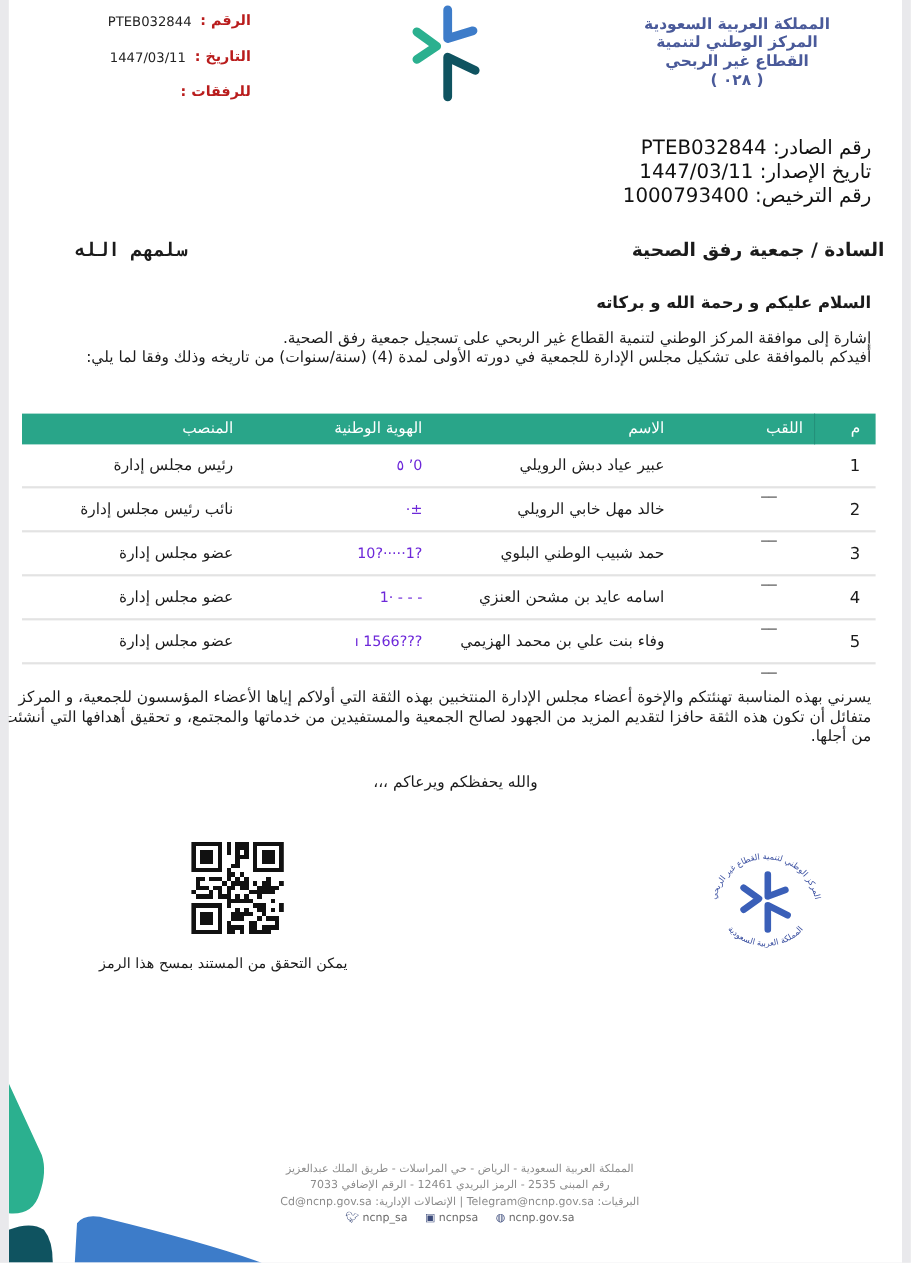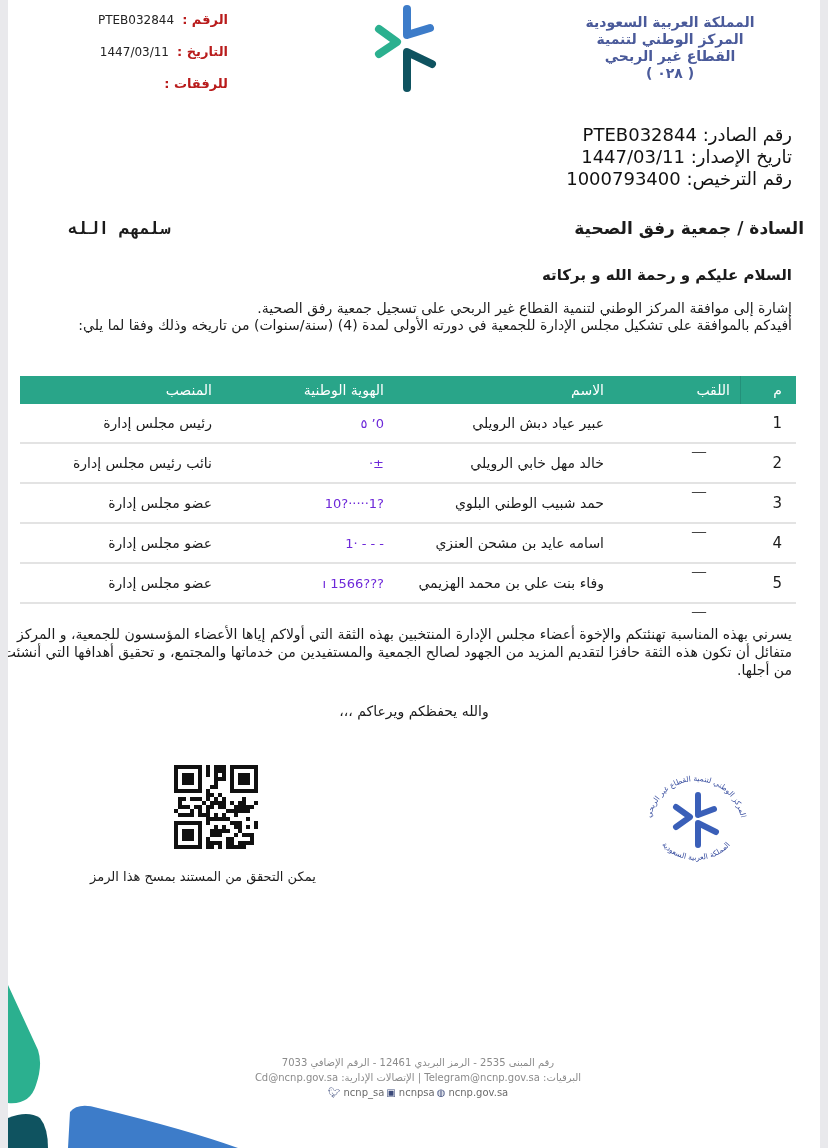--- a/index.html
+++ b/index.html
@@ -52,21 +52,21 @@
   
   .body2 { position: absolute; right: 28px; top: 625px; width: 790px; font-size: 14px; line-height: 18px; direction: rtl; text-align: right; }
   .closing { position: absolute; left: 0; width: 812px; top: 703px; text-align: center; font-size: 14px; direction: rtl; }
   
   .qr { position: absolute; left: 166px; top: 765px; width: 84px; height: 84px; }
   .qr-caption { position: absolute; left: 82px; top: 869px; font-size: 13px; direction: rtl; white-space: nowrap; }
   
   .seal { position: absolute; left: 628px; top: 765px; width: 120px; height: 110px; }
   
   .footer { position: absolute; left: 230px; top: 1055px; width: 360px; text-align: center; color: #8b8b8b; font-size: 10px; line-height: 15px; direction: rtl; }
-  .social { direction: ltr; display: flex; justify-content: center; gap: 2px; font-size: 10px; color: #6b6b6b; }
+  .social { direction: ltr; display: flex; justify-content: center; gap: 16px; font-size: 10px; color: #6b6b6b; }
   .social span.ic { color: #3b4a7a; margin-right: 3px; }
   .deco { position: absolute; left: 0; top: 0; width: 812px; height: 1148px; pointer-events: none; }
 </style>
 </head>
 <body>
 
 <div class="page">
 
   <svg class="deco" viewBox="0 0 812 1148">
     <path d="M0 985 L0 1103 Q22 1105 28 1085 Q35 1065 30 1050 Z" fill="#2bb08f"></path>
@@ -325,20 +325,21 @@
     </text>
     <text font-size="7.5" fill="#3a4fa0" font-family="DejaVu Sans, sans-serif" direction="rtl">
       <textPath href="#sealBot" startOffset="50%" text-anchor="middle">المملكة العربية السعودية</textPath>
     </text>
     <path d="M62 30 L62 50 L78 44" fill="none" stroke="#3a5fb8" stroke-width="6" stroke-linecap="round" stroke-linejoin="round"></path>
     <path d="M40 42 L54 52 L40 62" fill="none" stroke="#3a5fb8" stroke-width="6" stroke-linecap="round" stroke-linejoin="round"></path>
     <path d="M62 80 L62 58 L80 67" fill="none" stroke="#3a5fb8" stroke-width="6" stroke-linecap="round" stroke-linejoin="round"></path>
   </svg>
 
   <div class="footer">
+    <div>المملكة العربية السعودية - الرياض - حي المراسلات - طريق الملك عبدالعزيز</div>
     <div>رقم المبنى 2535 - الرمز البريدي 12461 - الرقم الإضافي 7033</div>
     <div>البرقيات: Telegram@ncnp.gov.sa | الإتصالات الإدارية: Cd@ncnp.gov.sa</div>
     <div class="social">
       <span><span class="ic">🐦︎</span><span>ncnp_sa</span></span>
       <span><span class="ic">▣</span><span>ncnpsa</span></span>
       <span><span class="ic">◍</span><span>ncnp.gov.sa</span></span>
     </div>
   </div>
 </div>
 

